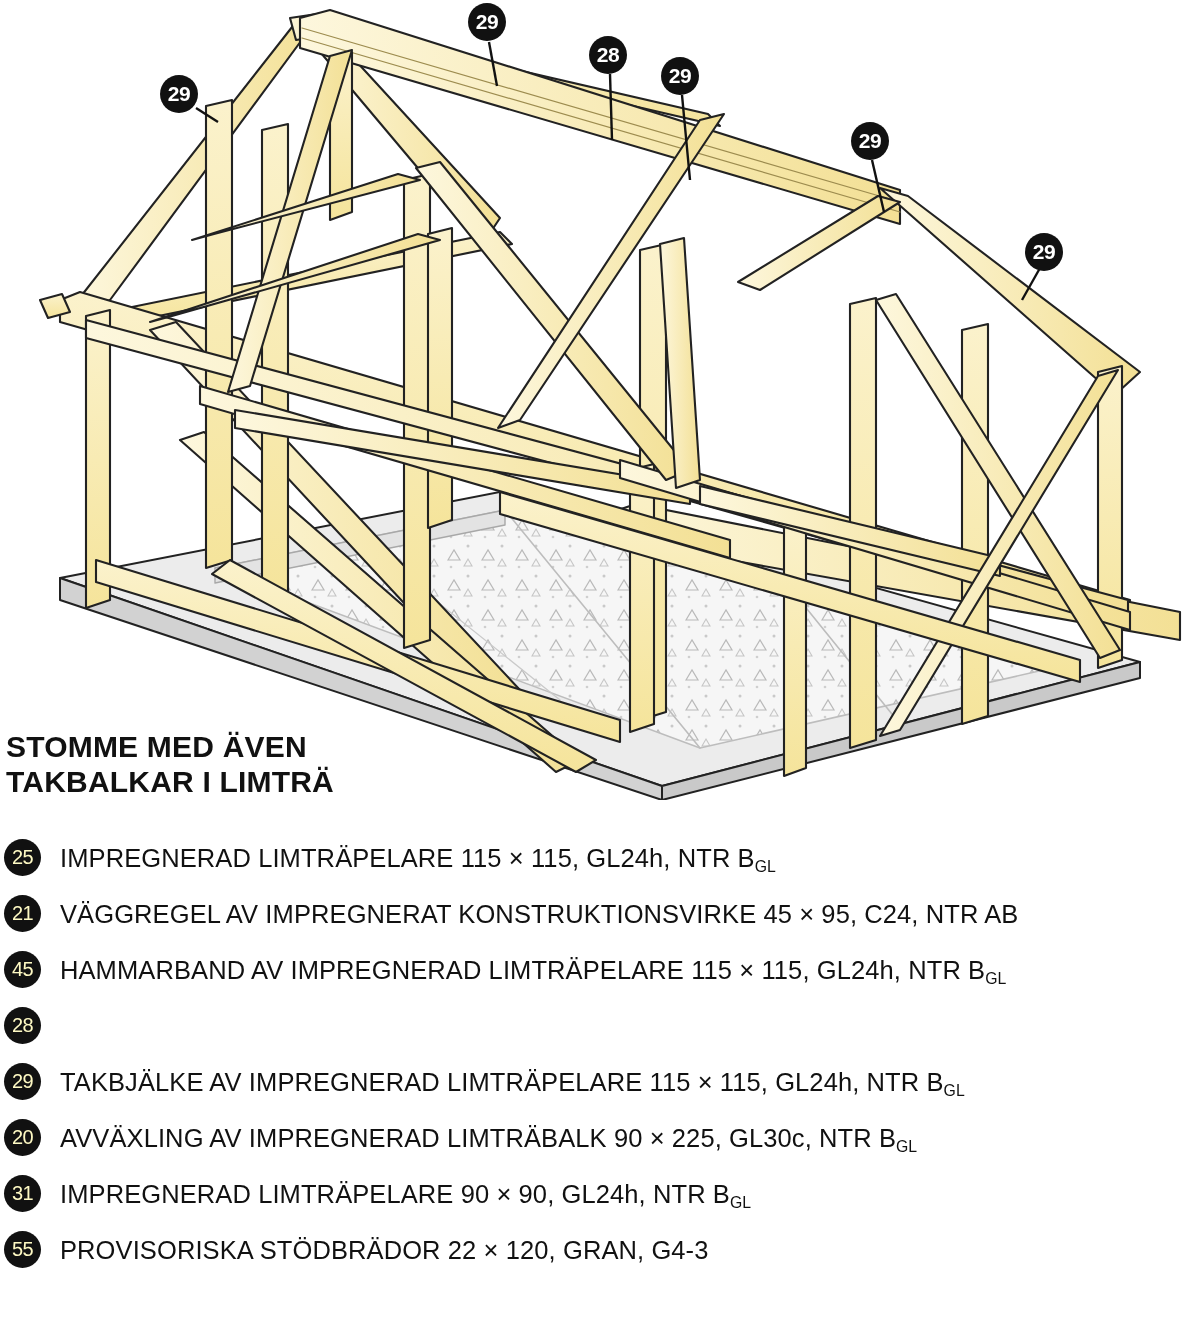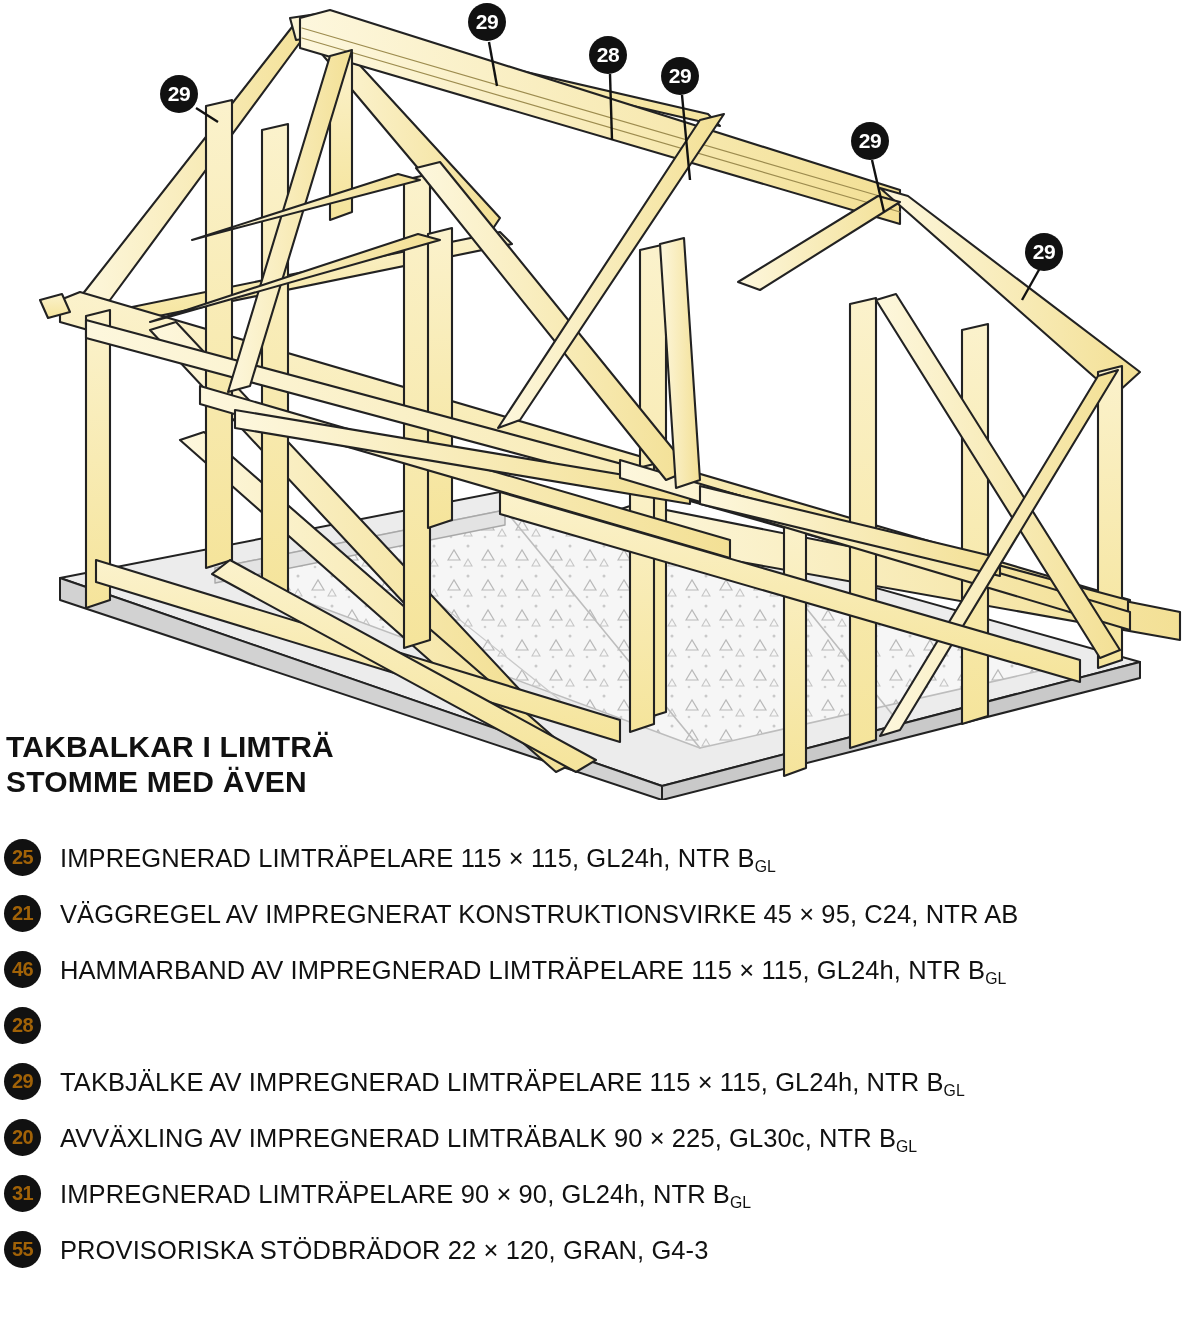--- a/index.html
+++ b/index.html
@@ -70,23 +70,23 @@
     display: flex;
     align-items: flex-start;
     height: 56px;
   }
   .legend-num {
     flex: 0 0 auto;
     width: 37px;
     height: 37px;
     border-radius: 50%;
     background: #111111;
-    color: #a16207;
+    color: #fef9c3;
     font-size: 20px;
-    font-weight: bold;
+    font-weight: normal;
     display: flex;
     align-items: center;
     justify-content: center;
     margin-top: 1px;
     letter-spacing: -0.5px;
   }
   .legend-text {
     flex: 1 1 auto;
     margin-left: 19px;
     font-size: 25.5px;
@@ -250,38 +250,38 @@
       <line x1="610" y1="74" x2="612" y2="140"></line>
       <line x1="682" y1="95" x2="690" y2="180"></line>
       <line x1="196" y1="108" x2="218" y2="122"></line>
       <line x1="872" y1="160" x2="884" y2="212"></line>
       <line x1="1040" y1="268" x2="1022" y2="300"></line>
     </g>
   </svg>
 </div>
 
 <div id="title">
+  <span class="line">STOMME MED ÄVEN</span>
   <span class="line">TAKBALKAR I LIMTRÄ</span>
-  <span class="line">STOMME MED ÄVEN</span>
 </div>
 
 <div id="legend">
 
   <div class="legend-row">
     <div class="legend-num">25</div>
     <div class="legend-text"><span>IMPREGNERAD LIMTRÄPELARE 115 × 115, GL24h, NTR B</span><sub>GL</sub></div>
   </div>
 
   <div class="legend-row">
     <div class="legend-num">21</div>
     <div class="legend-text"><span>VÄGGREGEL AV IMPREGNERAT KONSTRUKTIONSVIRKE 45 × 95, C24, NTR AB</span><sub></sub></div>
   </div>
 
   <div class="legend-row">
-    <div class="legend-num">46</div>
+    <div class="legend-num">45</div>
     <div class="legend-text"><span>HAMMARBAND AV IMPREGNERAD LIMTRÄPELARE 115 × 115, GL24h, NTR B</span><sub>GL</sub></div>
   </div>
 
   <div class="legend-row">
     <div class="legend-num">28</div>
   </div>
 
   <div class="legend-row">
     <div class="legend-num">29</div>
     <div class="legend-text"><span>TAKBJÄLKE AV IMPREGNERAD LIMTRÄPELARE 115 × 115, GL24h, NTR B</span><sub>GL</sub></div>

